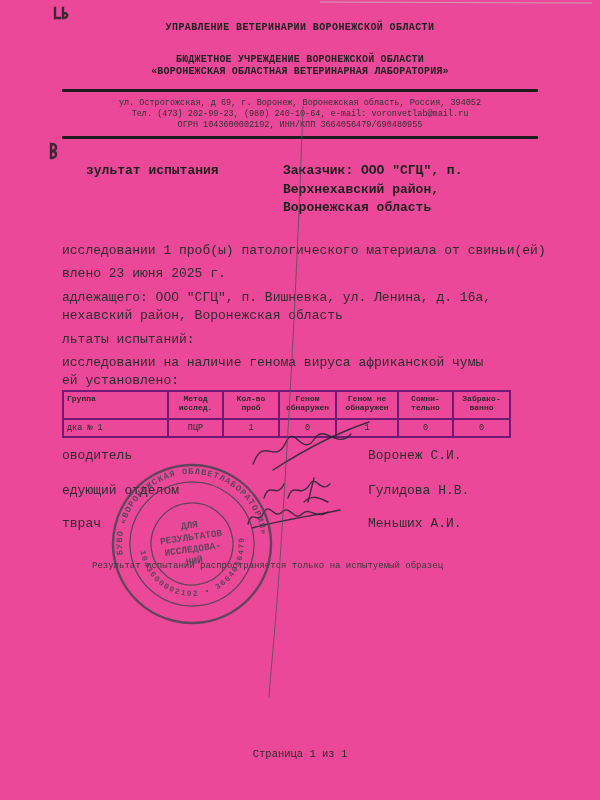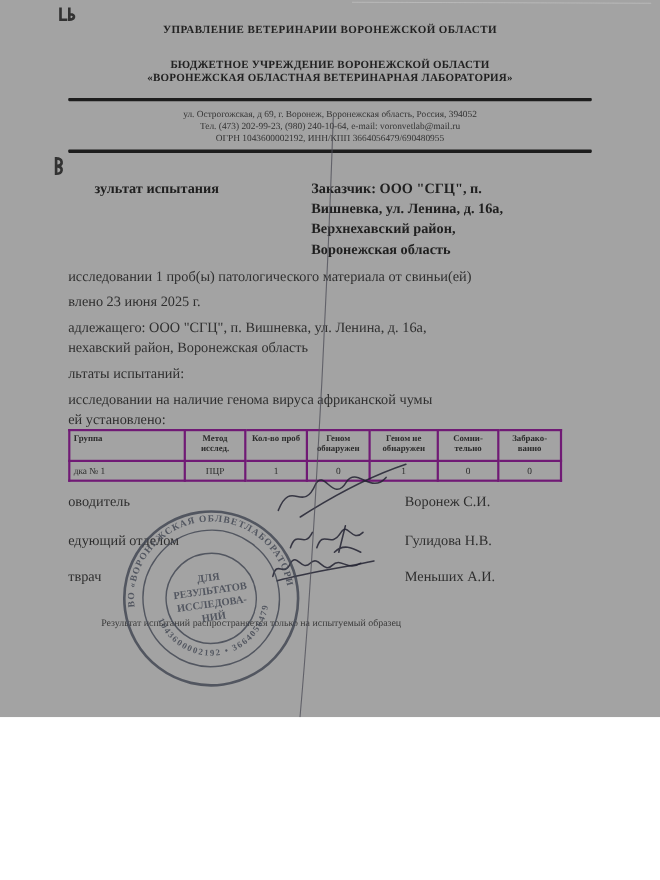--- a/index.html
+++ b/index.html
@@ -2,22 +2,22 @@
 <html><head>
 <meta charset="utf-8">
 <style>
   html,body{margin:0;padding:0;}
   body{
     background:#ffffff;
     font-family:"Liberation Serif","DejaVu Serif",serif;
     -webkit-font-smoothing:antialiased;
   }
   .page{
-    position:relative;width:600px;height:652px;margin:0 auto;
-    background:#a3a3a3;overflow:hidden;color:#2b2b2b;
+    position:relative;width:600px;height:800px;margin:0 auto;
+    background:#ec4899;overflow:hidden;color:#2b2b2b;font-family:Liberation Mono, monospace;
   }
   .abs{position:absolute;}
   .ctr{left:60px;width:480px;text-align:center;}
   .hdr{font-weight:bold;color:#222;}
   .authority{top:22px;font-size:10px;letter-spacing:.4px;}
   .org1{top:54px;font-size:10px;letter-spacing:.2px;}
   .org2{top:66px;font-size:10px;letter-spacing:.2px;}
   .rule{left:62px;width:476px;height:3px;background:#1d1d1d;border-radius:1px;}
   .rule1{top:89px;}
   .rule2{top:136px;}
@@ -83,21 +83,20 @@
   <div class="abs ctr addr addr1">ул. Острогожская, д 69, г. Воронеж, Воронежская область, Россия, 394052</div>
   <div class="abs ctr addr addr2">Тел. (473) 202-99-23, (980) 240-10-64, e-mail: voronvetlab@mail.ru</div>
   <div class="abs ctr addr addr3">ОГРН 1043600002192, ИНН/КПП 3664056479/690480955</div>
   <div class="abs rule rule2"></div>
 
   <div class="abs result-title">
     <div>зультат испытания</div>
   </div>
   <div class="abs customer">
     <div>Заказчик: ООО "СГЦ", п.</div>
-    <div>Вишневка, ул. Ленина, д. 16а,</div>
     <div>Верхнехавский район,</div>
     <div>Воронежская область</div>
   </div>
 
   <div class="abs bodyline bl1">исследовании 1 проб(ы) патологического материала от свиньи(ей)</div>
   <div class="abs bodyline bl2">влено 23 июня 2025 г.</div>
   <div class="abs bodyline bl3">адлежащего: ООО "СГЦ", п. Вишневка, ул. Ленина, д. 16а,</div>
   <div class="abs bodyline bl4">нехавский район, Воронежская область</div>
   <div class="abs bodyline bl5">льтаты испытаний:</div>
   <div class="abs bodyline bl6">исследовании на наличие генома вируса африканской чумы</div>
@@ -183,14 +182,15 @@
       <text x="84" y="80" font-size="9.5">РЕЗУЛЬТАТОВ</text>
       <text x="84" y="92" font-size="9.5">ИССЛЕДОВА-</text>
       <text x="84" y="104" font-size="9.5">НИЙ</text>
     </g>
   </svg>
 
   <svg class="abs crease" width="600" height="800">
     <path d="M303,106 C297,280 288,440 280,560 C274,645 270,678 269,698" fill="none" stroke="#50505a" stroke-width="1" opacity="0.8"></path>
   </svg>
 
+  <div class="abs ctr footer">Страница 1 из 1</div>
 
 </div>
 
 </body></html>

